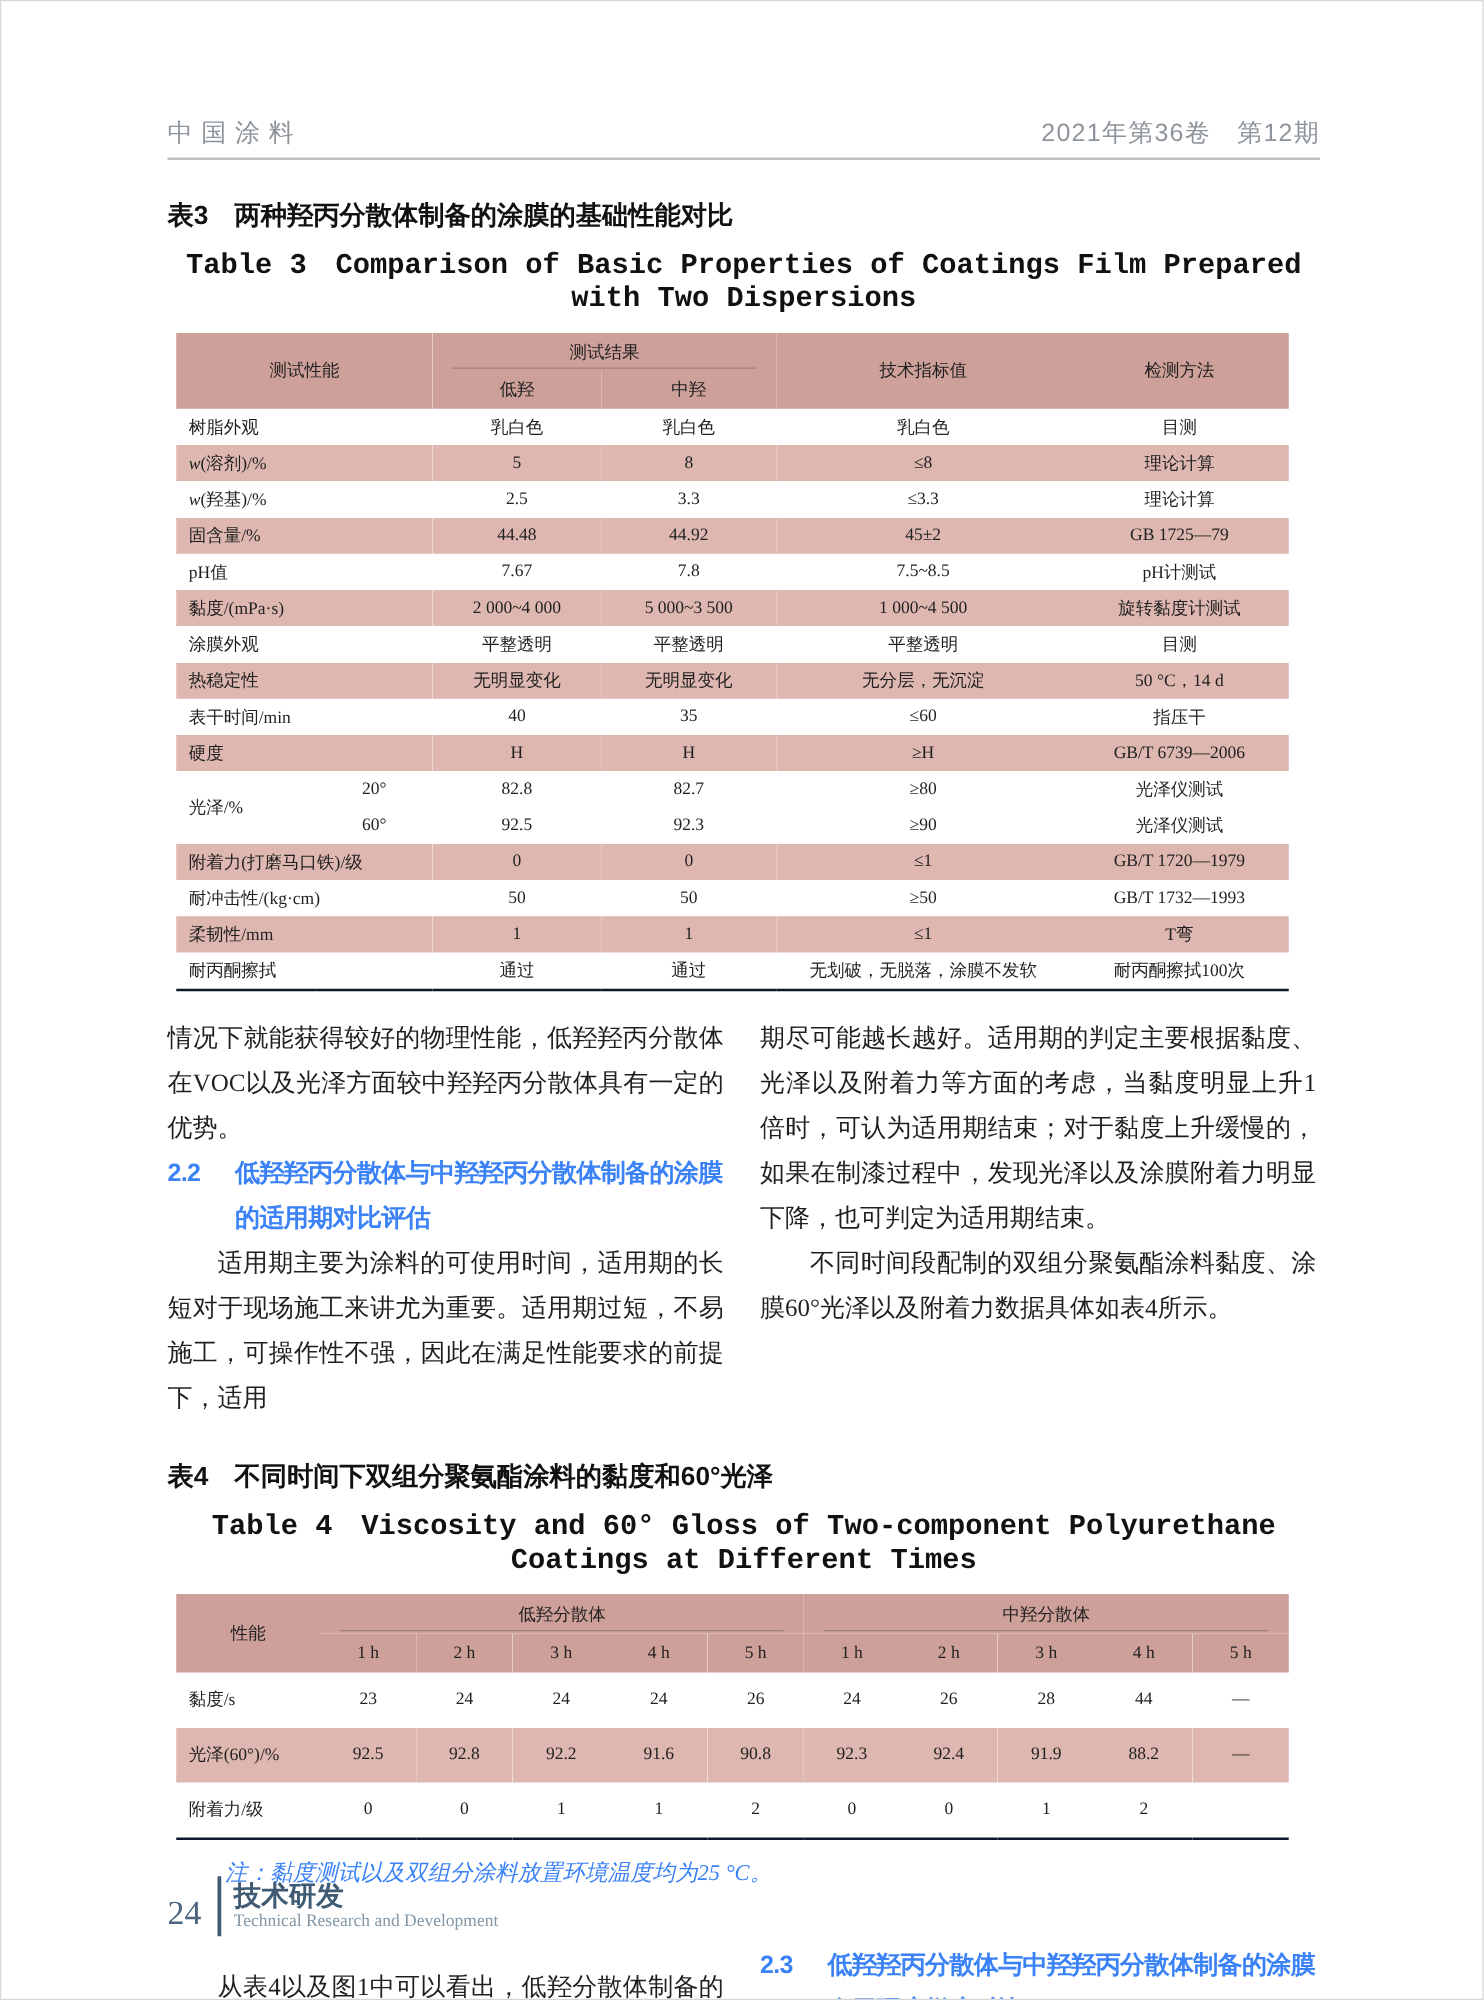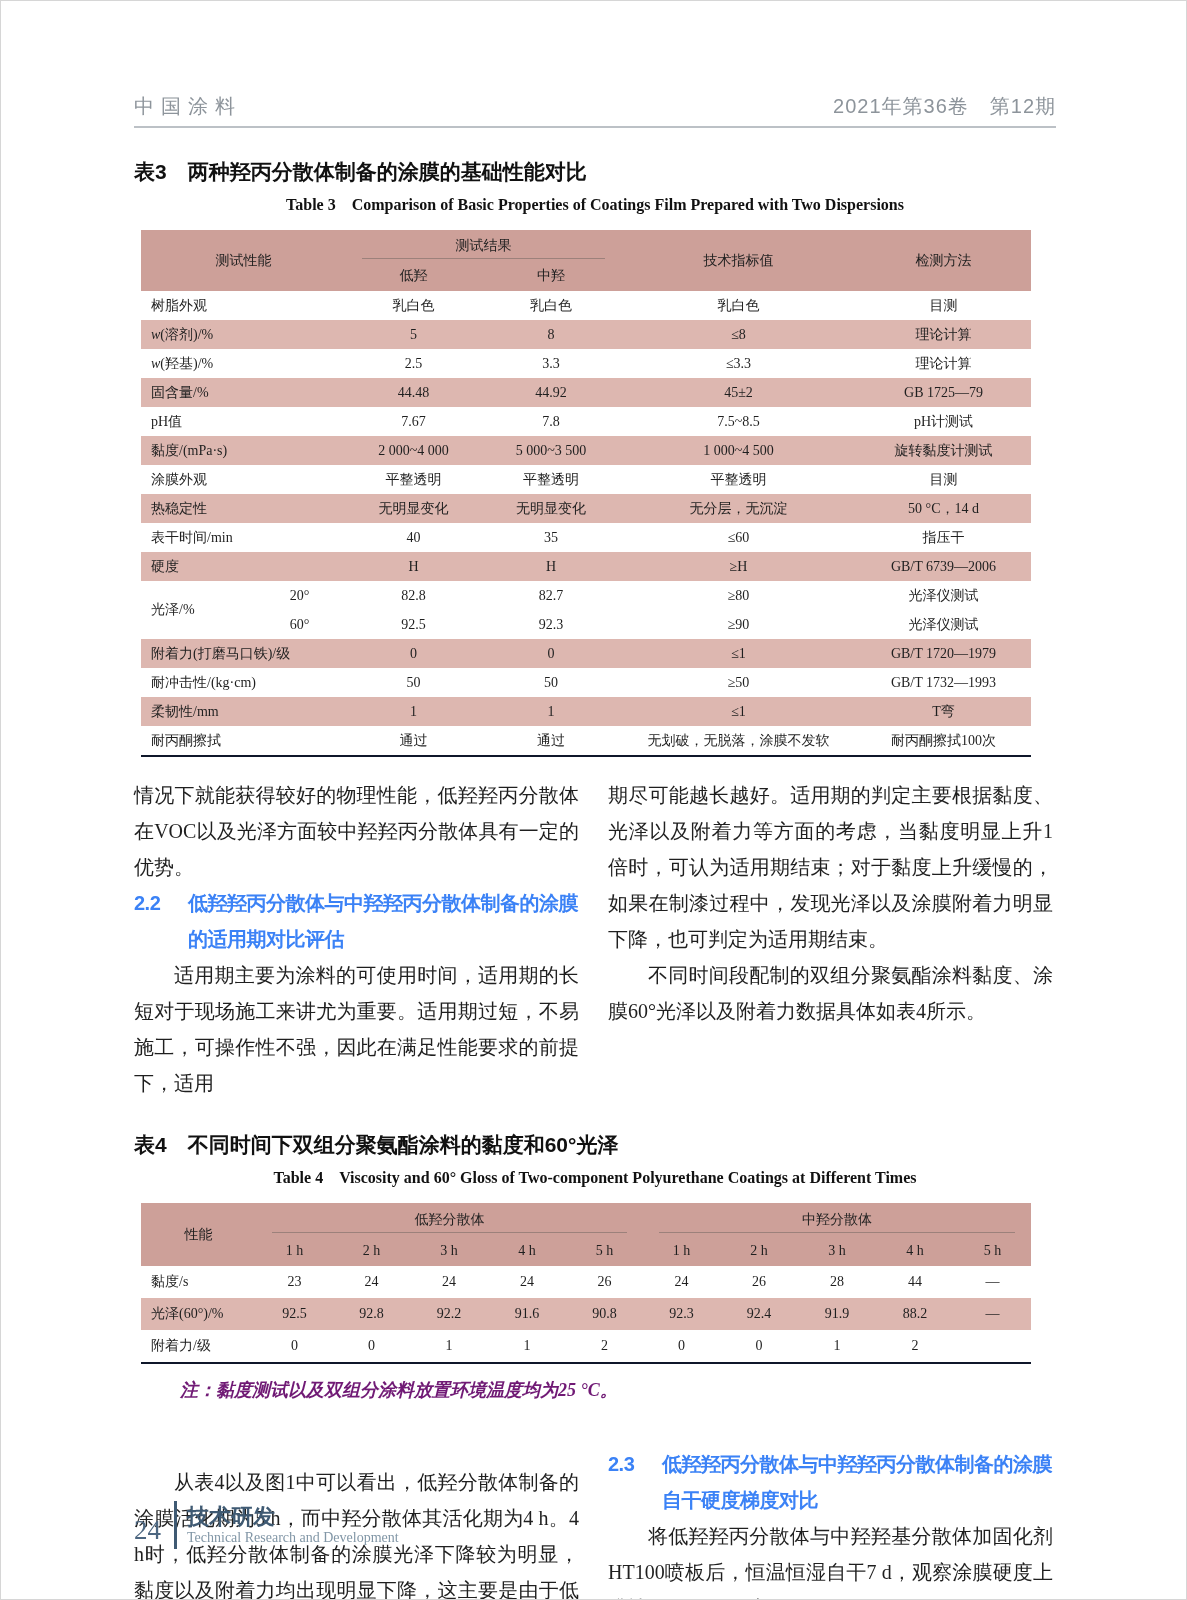--- a/index.html
+++ b/index.html
@@ -14,38 +14,38 @@
   .page-header{display:flex;justify-content:space-between;align-items:flex-end;
     padding-top:92px;font-family:"Liberation Sans","DejaVu Sans",sans-serif;
     color:#8d949b;font-size:20px;}
   .journal{letter-spacing:7px;}
   .issue{letter-spacing:1px;}
   .header-rule{border-bottom:2px solid #bcc1c6;margin-top:6px;}
 
   
   .tbl-title-zh{text-align:left;font-family:"Liberation Sans","DejaVu Sans",sans-serif;
     font-weight:bold;font-size:21px;margin-top:30px;color:#111;}
-  .tbl-title-en{text-align:center;font-weight:bold;font-size:16px;margin-top:9px;color:#111;}
+  .tbl-title-en{text-align:center;font-weight:bold;font-size:23px;margin-top:9px;color:#111;font-family:Liberation Mono, monospace;}
 
   
   table{border-collapse:collapse;table-layout:fixed;margin:14px 0 0 7px;width:890px;
     font-size:14px;border-bottom:2px solid #0f172a;}
   th,td{white-space:nowrap;overflow:hidden;padding:0 2px;text-align:center;font-weight:normal;}
   th{background:#cda099;}
   tr.shade td{background:#ddb7b0;}
   .c-label{text-align:left;padding-left:10px;}
   .t3 td{height:29px;}
   .t3 thead tr:first-child th{height:30px;}
   .t3 thead tr:last-child th{height:31px;}
   .grp{display:block;margin:0 14px;padding:5px 0 3px;border-bottom:1px solid #9c817b;}
-  .t4 td{height:32px;}
+  .t4 td{height:44px;}
   .t4 thead tr:first-child th{height:32px;}
   .t4 thead tr:last-child th{height:31px;}
 
-  .t4-note{margin:14px 0 0 46px;color:#701a75;font-size:18px;font-style:italic;font-weight:bold;}
+  .t4-note{margin:14px 0 0 46px;color:#3b82f6;font-size:18px;font-style:italic;font-weight:normal;}
 
   
   .twocol{display:flex;gap:29px;margin-top:20px;}
   .col{width:445px;font-size:20px;line-height:36px;text-align:justify;}
   .col p{margin:0;}
   .indent{text-indent:2em;}
   .sec-heading{display:flex;color:#3b82f6;
     font-family:"Liberation Sans","DejaVu Sans",sans-serif;font-weight:bold;
     font-size:20px;line-height:36px;letter-spacing:-0.5px;text-align:left;}
   .sec-heading .num{flex:0 0 54px;}

